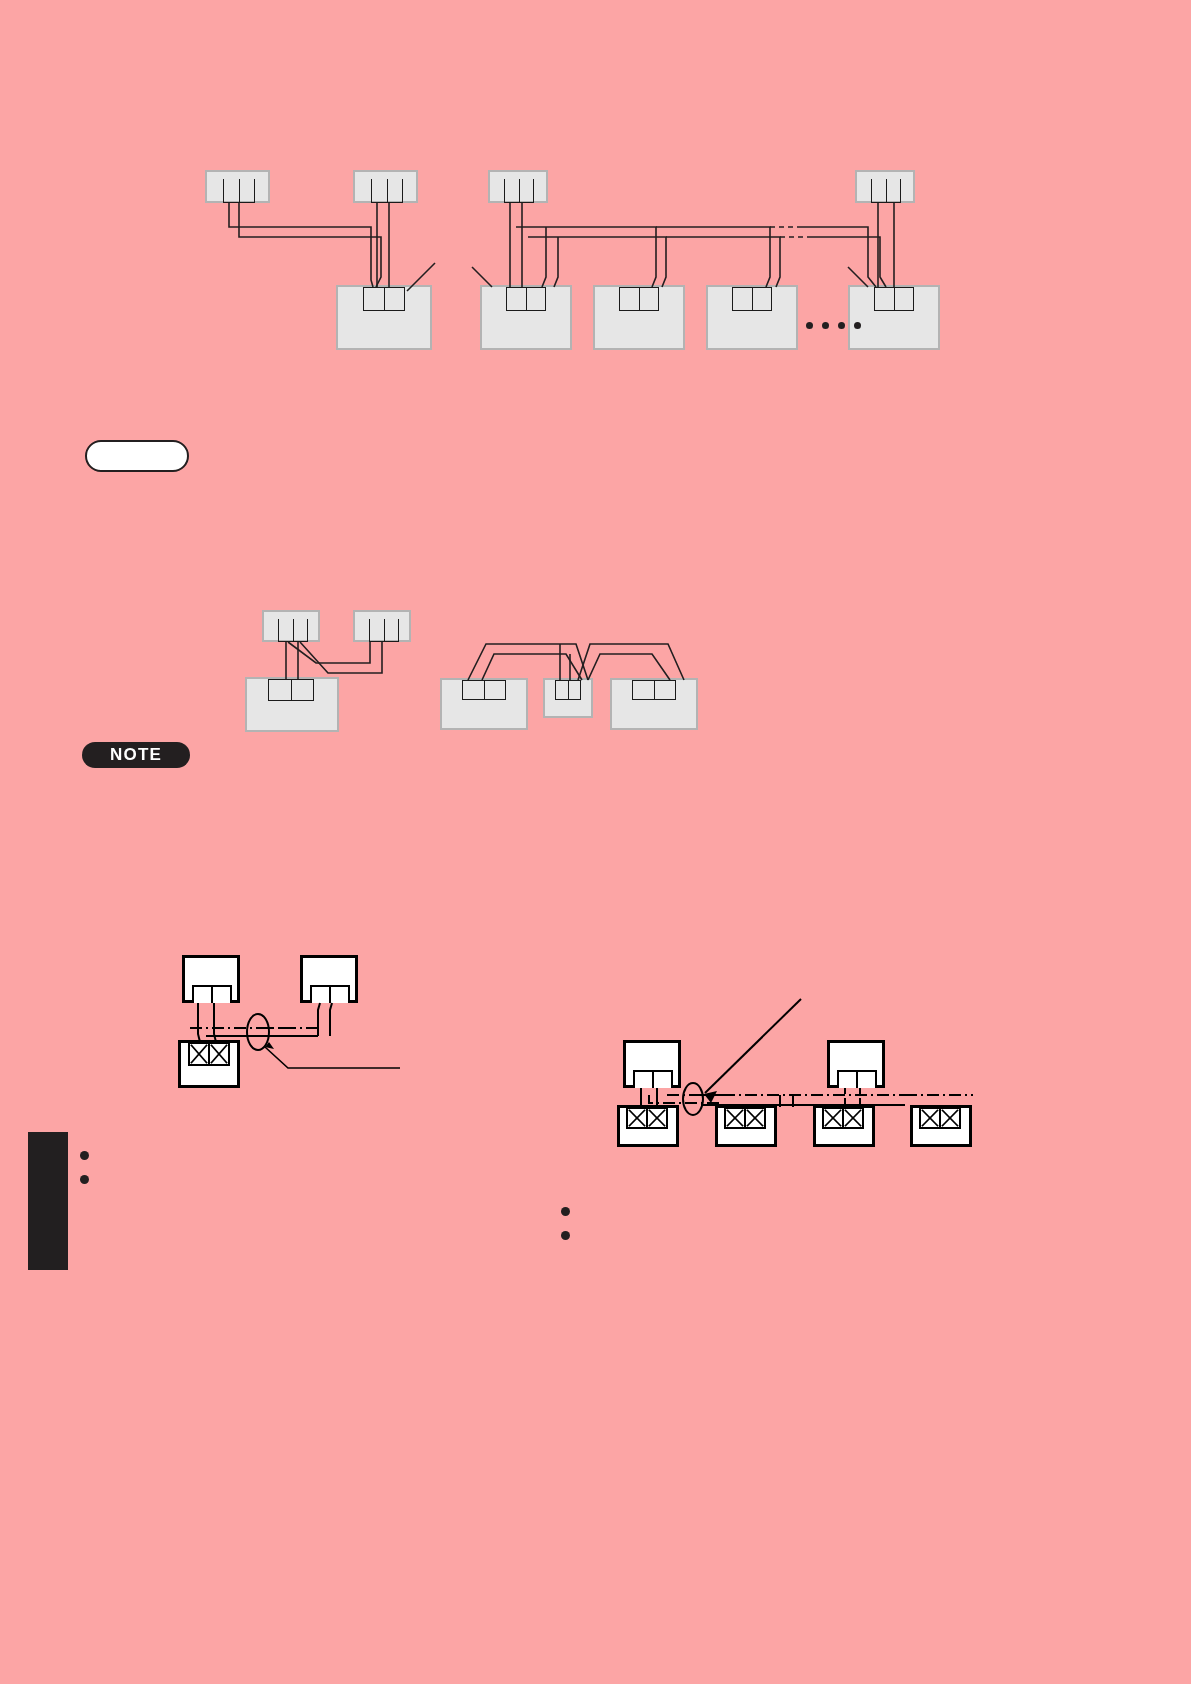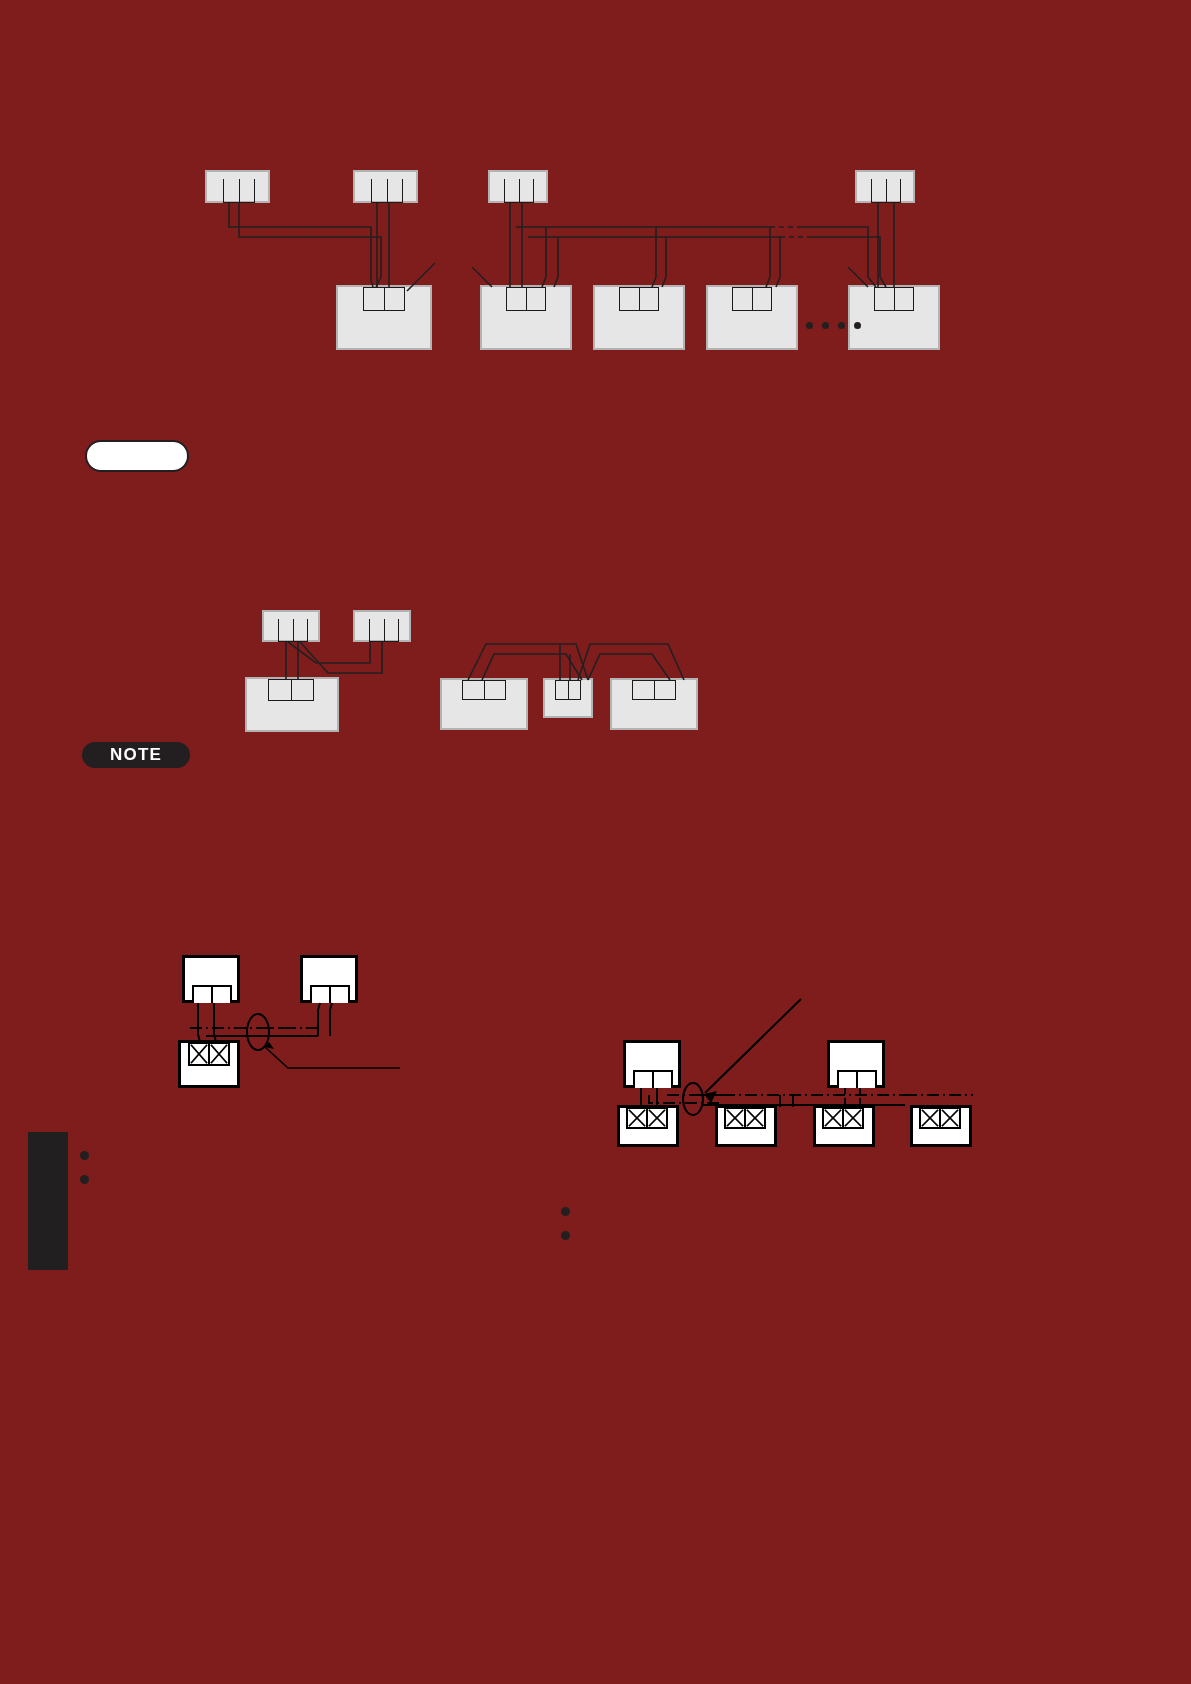--- a/index.html
+++ b/index.html
@@ -10,21 +10,21 @@
   body {
     font-family: "Liberation Sans", sans-serif;
     width: 1191px;
     height: 1684px;
     position: relative;
     overflow: hidden;
   }
   .page {
     position: absolute;
     inset: 0;
-    background: #7f1d1d;
+    background: #fca5a5;
   }
   .abs { position: absolute; }
 
   
   .edge-tab {
     background: #221f20;
   }
 
   
   .note-badge {

